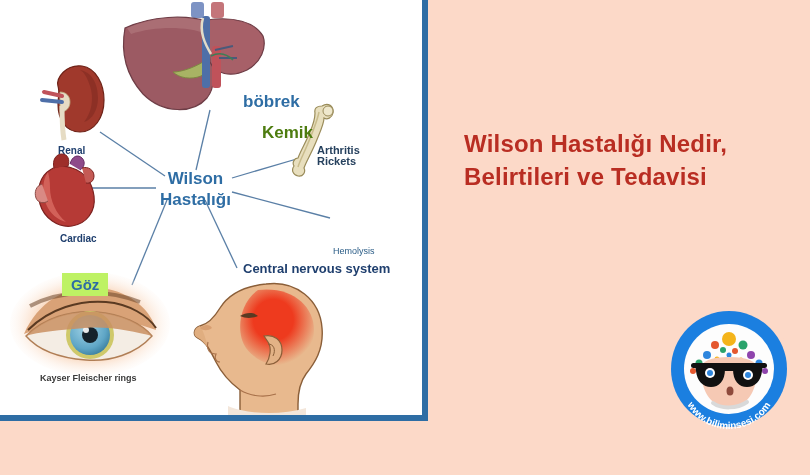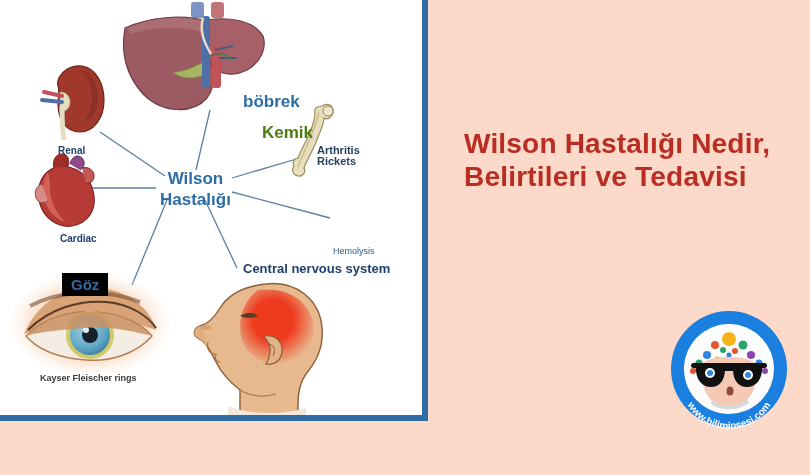--- a/index.html
+++ b/index.html
@@ -33,35 +33,35 @@
   .lbl-bobrek{left:243px;top:92px;font-size:17px;color:#2E6DA4;}
   .lbl-kemik{left:262px;top:123px;font-size:17px;color:#4d7c0f;}
   .lbl-arthritis{left:317px;top:145px;font-size:11px;line-height:11px;color:#26415E;font-weight:bold;}
   .lbl-renal{left:58px;top:145px;font-size:10px;color:#1F3F6E;}
   .lbl-cardiac{left:47px;top:233px;font-size:10px;color:#1F3F6E;margin-left:13px;}
   .lbl-hemolysis{left:333px;top:246px;font-size:9px;color:#2A5C86;font-weight:normal;}
   .lbl-cns{left:243px;top:261px;font-size:13px;color:#1F3F6E;}
   .lbl-kfr{left:40px;top:373px;font-size:9px;color:#3a3a3a;font-weight:bold;}
   .lbl-goz{
     left:62px;top:273px;font-size:15px;color:#2E6DA4;
-    background:#000000;padding:3px 9px;
+    background:#bef264;padding:3px 9px;
   }
 
   
   .haem-circle{
     position:absolute;left:330px;top:191px;width:54px;height:54px;border-radius:50%;
     background:radial-gradient(circle at 36% 32%, #a8bf4f 0%, #8faa3e 55%, #7d9733 100%);
     display:flex;align-items:center;justify-content:center;
   }
   .haem-circle span{color:#ffffff;font-size:10px;font-weight:bold;}
 
   
   .headline{
     position:absolute;left:464px;top:127px;width:330px;
-    color:#B92D22;font-size:28px;font-weight:bold;line-height:33px;
+    color:#B92D22;font-size:24px;font-weight:bold;line-height:33px;
     letter-spacing:0.2px;
   }
 
   
   .logo{position:absolute;left:663px;top:303px;width:132px;height:132px;}
 </style>
 </head>
 <body>
 
 <div id="root">

